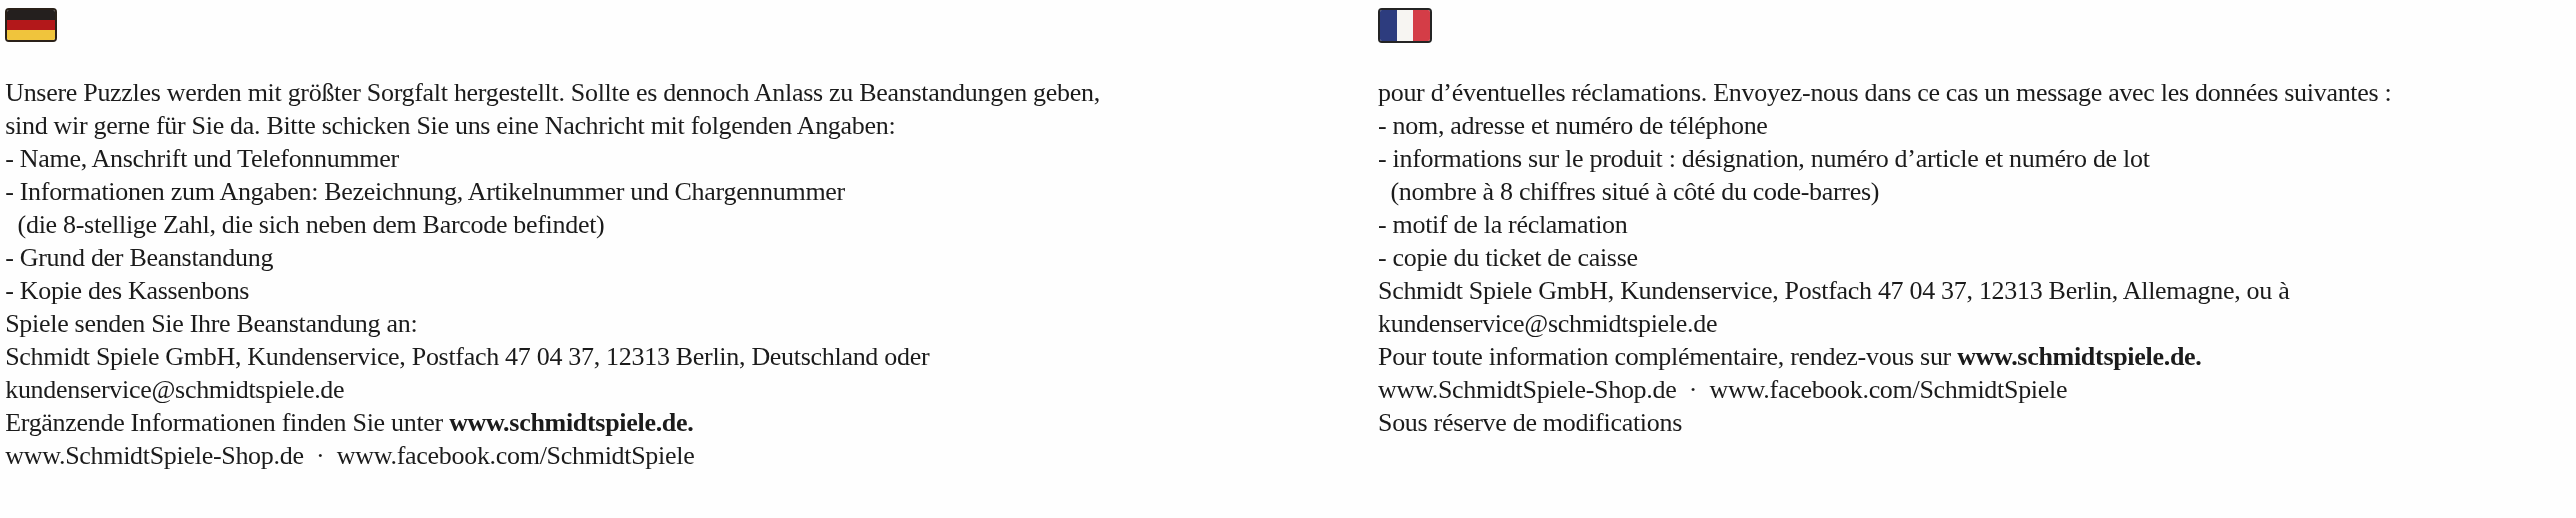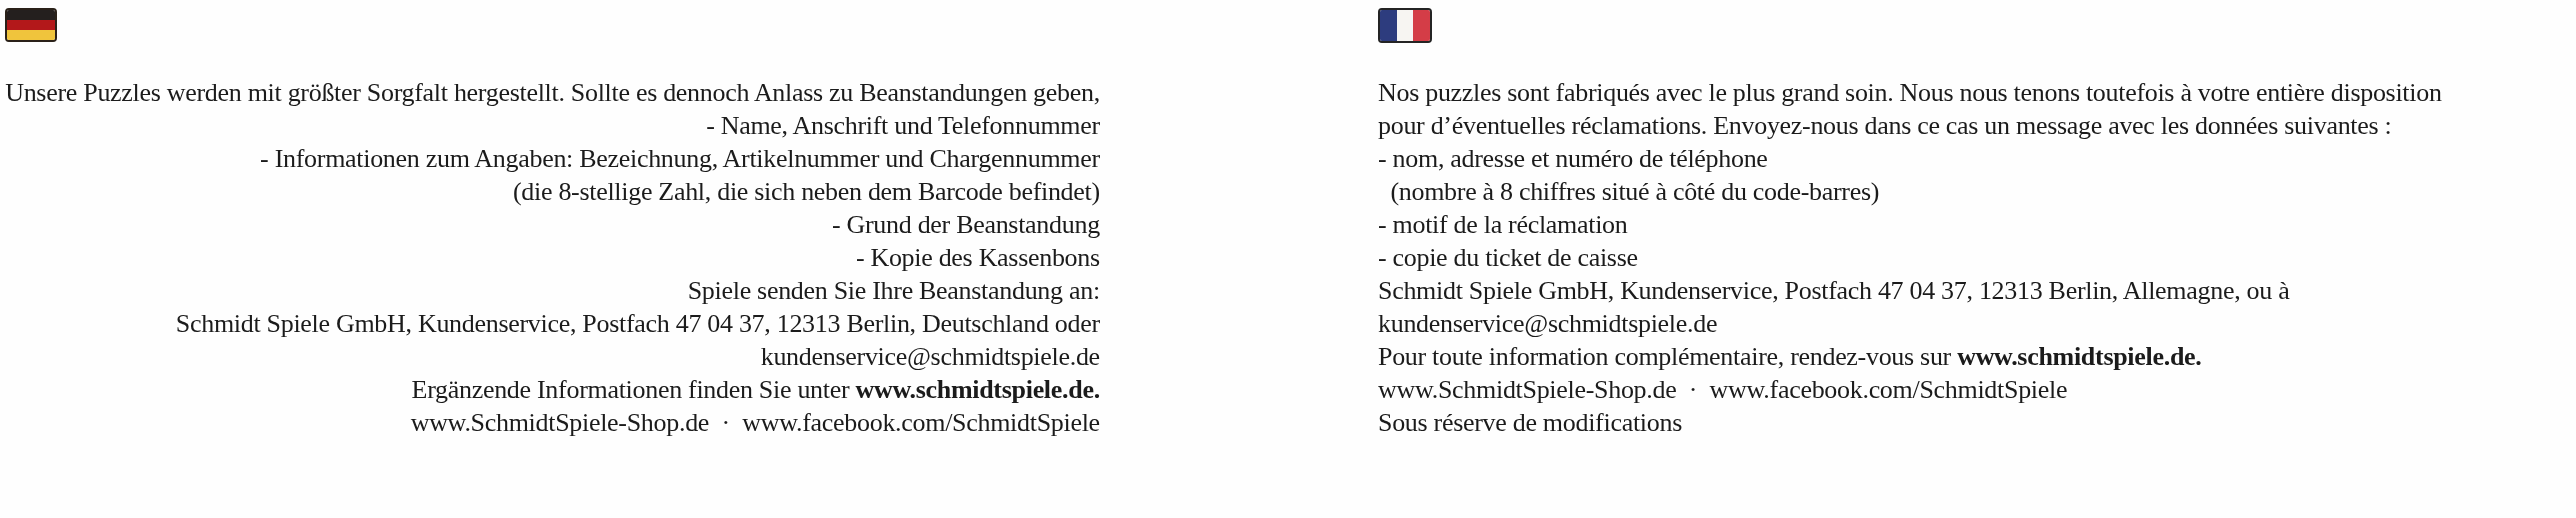--- a/index.html
+++ b/index.html
@@ -15,21 +15,21 @@
   }
   .card {
     position: absolute;
     inset: 0;
   }
   .col {
     position: absolute;
     top: 0;
     height: 518px;
   }
-  .col.german { left: 5.2px;    width: 1289px; text-align: right; }
+  .col.german { left: 5.2px;    width: 1289px; }
   .col.french { left: 1378px; width: 1195px; }
 
   .flag {
     margin-top: 7.8px;
     border: 2.6px solid #262019;
     border-radius: 3.9px;
     display: flex;
     overflow: hidden;
     box-sizing: content-box;
   }
@@ -57,20 +57,21 @@
 
   <section class="col german">
     <div class="flag de" style="border-color: rgb(42, 33, 25);">
       <div class="stripe" style="background: rgb(36, 31, 30);"></div>
       <div class="stripe" style="background: rgb(179, 24, 26);"></div>
       <div class="stripe" style="background: rgb(240, 196, 60);"></div>
     </div>
     <div class="text-block">
   <div class="line"><span class="pre">Unsere Puzzles werden mit größter Sorgfalt hergestellt. Sollte es dennoch Anlass zu Beanstandungen geben,</span></div>
 
+  <div class="line"><span class="pre">sind wir gerne für Sie da. Bitte schicken Sie uns eine Nachricht mit folgenden Angaben:</span></div>
 
   <div class="line"><span class="pre">- Name, Anschrift und Telefonnummer</span></div>
 
   <div class="line"><span class="pre">- Informationen zum Angaben: Bezeichnung, Artikelnummer und Chargennummer</span></div>
 
   <div class="line"><span class="pre">  (die 8-stellige Zahl, die sich neben dem Barcode befindet)</span></div>
 
   <div class="line"><span class="pre">- Grund der Beanstandung</span></div>
 
   <div class="line"><span class="pre">- Kopie des Kassenbons</span></div>
@@ -88,26 +89,26 @@
 </div>
   </section>
 
   <section class="col french">
     <div class="flag fr" style="border-color: rgb(36, 36, 36);">
       <div class="stripe" style="background: rgb(45, 60, 126);"></div>
       <div class="stripe" style="background: rgb(247, 245, 242);"></div>
       <div class="stripe" style="background: rgb(212, 61, 71);"></div>
     </div>
     <div class="text-block">
-  <div class="line"><span class="pre">Nos puzzles sont fabriqués avec le plus grand soin. Nous nous tenons toutefois à votre entière disposition</span></div>
 
   <div class="line"><span class="pre">pour d’éventuelles réclamations. Envoyez-nous dans ce cas un message avec les données suivantes :</span></div>
 
   <div class="line"><span class="pre">- nom, adresse et numéro de téléphone</span></div>
 
+  <div class="line"><span class="pre">- informations sur le produit : désignation, numéro d’article et numéro de lot</span></div>
 
   <div class="line"><span class="pre">  (nombre à 8 chiffres situé à côté du code-barres)</span></div>
 
   <div class="line"><span class="pre">- motif de la réclamation</span></div>
 
   <div class="line"><span class="pre">- copie du ticket de caisse</span></div>
 
 
   <div class="line"><span class="pre">Schmidt Spiele GmbH, Kundenservice, Postfach 47 04 37, 12313 Berlin, Allemagne, ou à</span></div>
 

